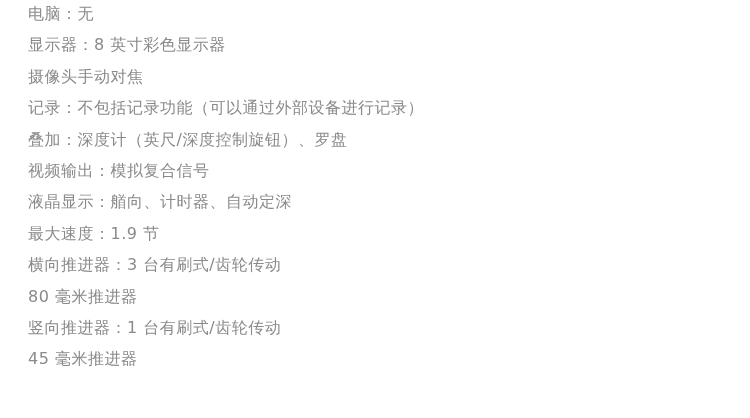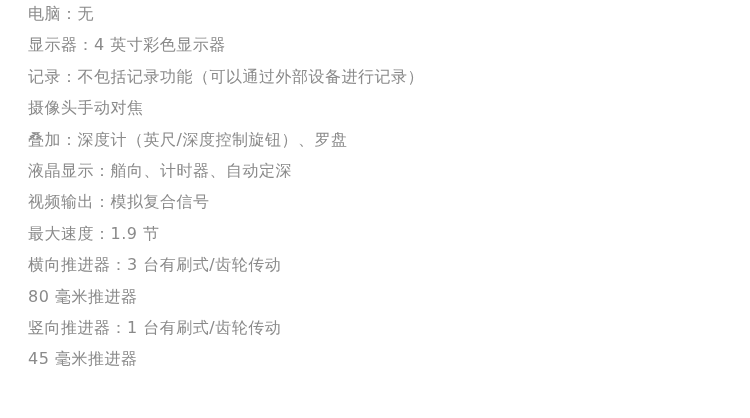--- a/index.html
+++ b/index.html
@@ -28,24 +28,24 @@
   }
   .spec-line.first {
     margin-top: -2px;
   }
 </style>
 </head>
 <body>
 
 <div id="spec-sheet">
   <div class="spec-line first">电脑：无</div>
-  <div class="spec-line">显示器：4 英寸彩色显示器</div>
+  <div class="spec-line">显示器：8 英寸彩色显示器</div>
+  <div class="spec-line">摄像头手动对焦</div>
   <div class="spec-line">记录：不包括记录功能（可以通过外部设备进行记录）</div>
-  <div class="spec-line">摄像头手动对焦</div>
   <div class="spec-line">叠加：深度计（英尺/深度控制旋钮）、罗盘</div>
+  <div class="spec-line">视频输出：模拟复合信号</div>
   <div class="spec-line">液晶显示：艏向、计时器、自动定深</div>
-  <div class="spec-line">视频输出：模拟复合信号</div>
   <div class="spec-line">最大速度：1.9 节</div>
   <div class="spec-line">横向推进器：3 台有刷式/齿轮传动</div>
   <div class="spec-line">80 毫米推进器</div>
   <div class="spec-line">竖向推进器：1 台有刷式/齿轮传动</div>
   <div class="spec-line">45 毫米推进器</div>
 </div>
 
 </body></html>

